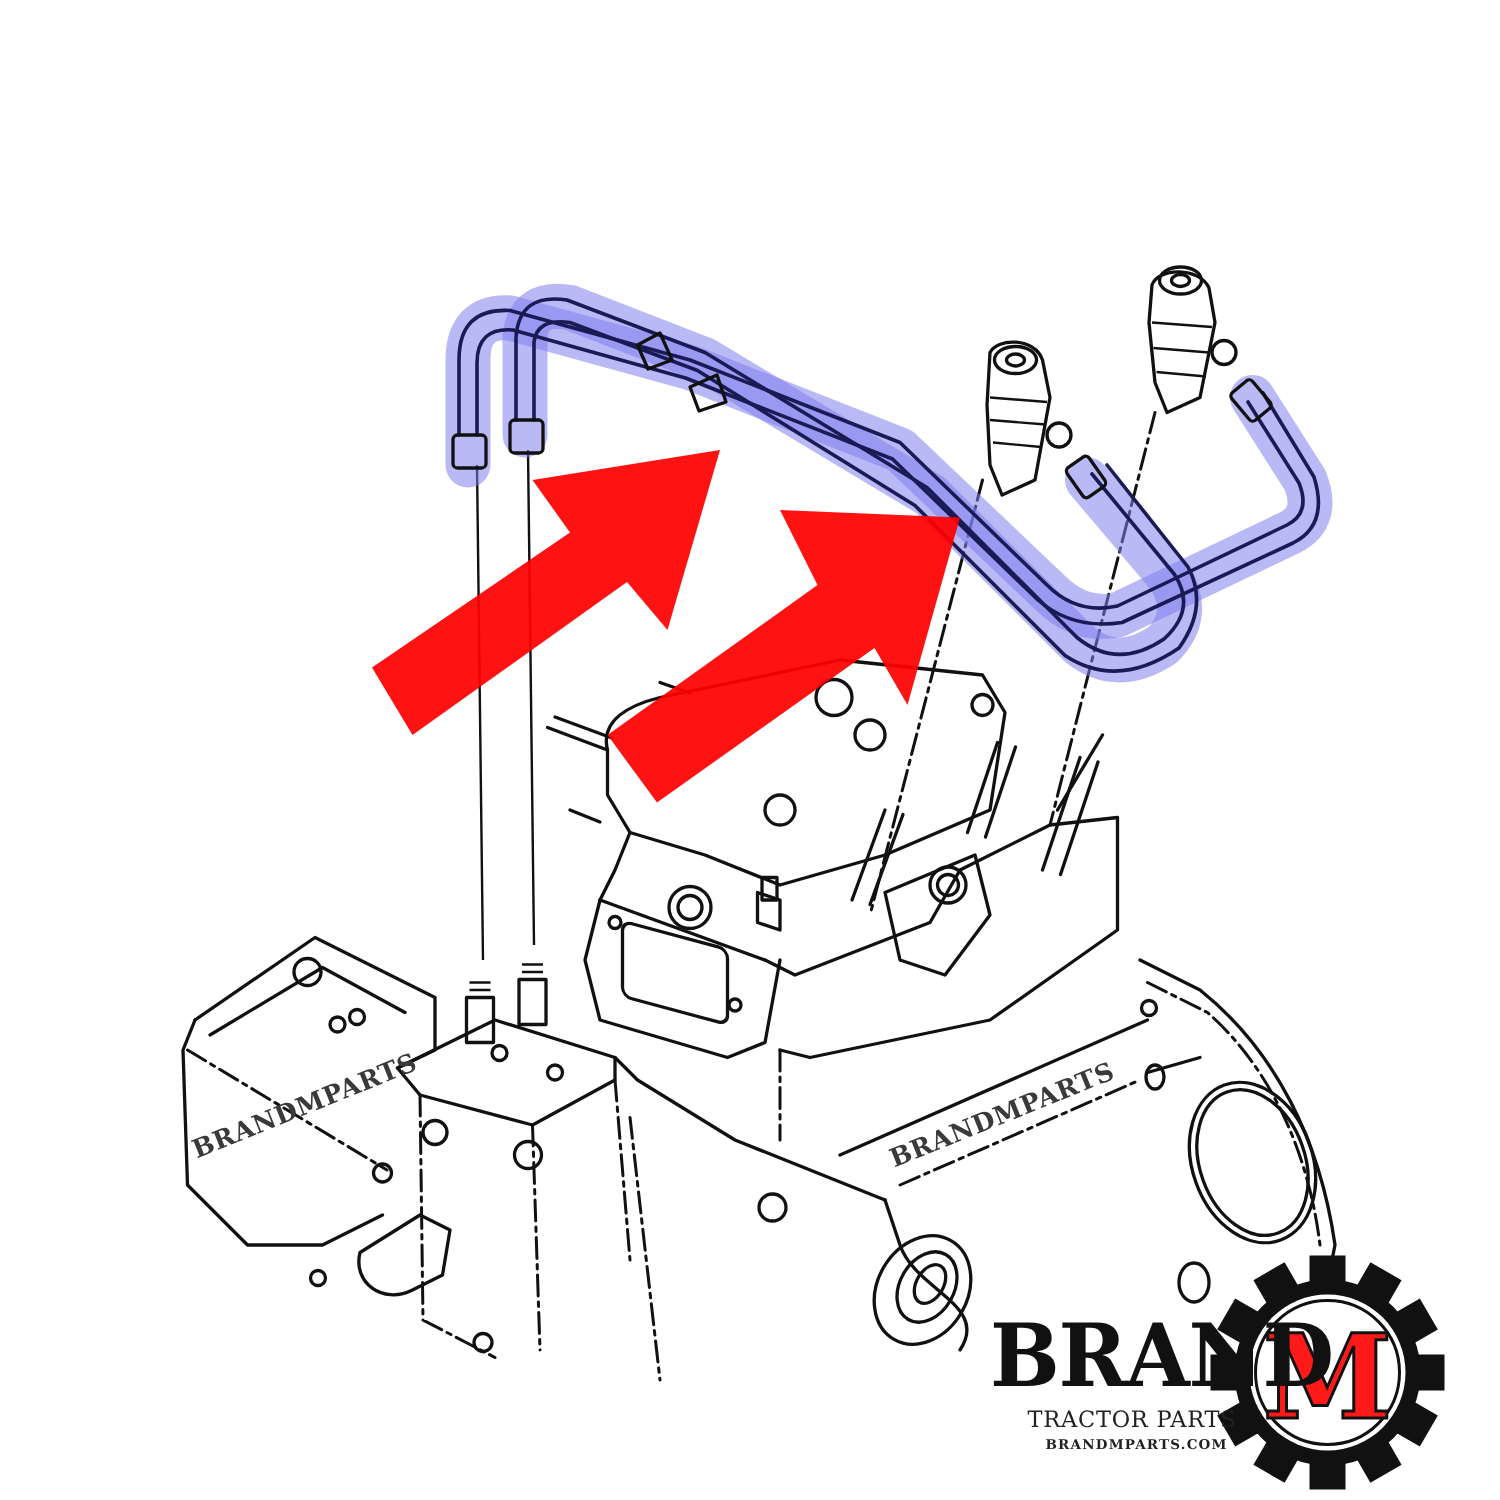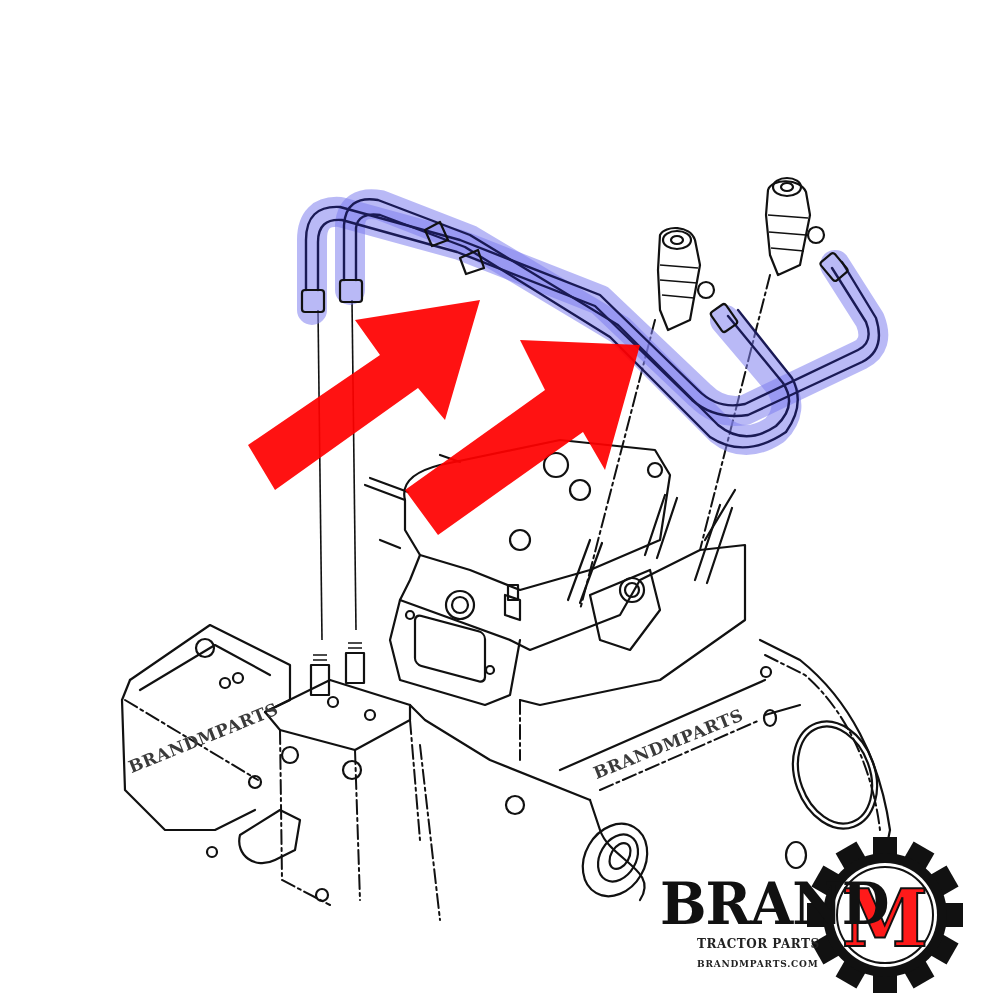--- a/index.html
+++ b/index.html
@@ -7,21 +7,21 @@
     #diagram { position: absolute; left: 0; top: 0; width: 1000px; height: 1000px; }
     .ink { fill: none; stroke: #111111; stroke-width: 2.2; stroke-linecap: round; stroke-linejoin: round; }
     .ink-dash { fill: none; stroke: #111111; stroke-width: 2; stroke-dasharray: 14 4 3 4; stroke-linecap: round; }
     .ink-thin { fill: none; stroke: #111111; stroke-width: 1.6; }
     .pipe-ink { fill: none; stroke: #1a1a55; stroke-width: 2.4; stroke-linecap: round; stroke-linejoin: round; }
     .highlight { fill: none; stroke: #8080ee; stroke-opacity: 0.55; stroke-width: 30; stroke-linecap: round; stroke-linejoin: round; }
     .arrow { fill: #ff0000; opacity: 0.93; }
     .watermark { position: absolute; font-family: "DejaVu Serif", serif; font-weight: bold; color: #3a3a3a; font-size: 17px; letter-spacing: 0.5px; transform-origin: left bottom; white-space: nowrap; }
     .logo { position: absolute; left: 655px; top: 840px; width: 320px; height: 150px; }
     .logo-brand { position: absolute; left: 5px; top: 30px; font-family: "DejaVu Serif", serif; font-weight: bold; font-size: 58px; color: #111111; letter-spacing: -1px; transform: scaleX(0.95); transform-origin: left top; }
-    .logo-sub { position: absolute; left: 42px; top: 97px; font-family: "DejaVu Serif", serif; font-weight: bold; font-size: 12px; color: #222222; letter-spacing: 0.5px; }
+    .logo-sub { position: absolute; left: 30px; top: 97px; font-family: "DejaVu Serif", serif; font-weight: normal; font-size: 15px; color: #222222; letter-spacing: 0.5px; }
     .logo-url { position: absolute; left: 42px; top: 119px; font-family: "DejaVu Serif", serif; font-weight: bold; font-size: 9px; color: #222222; letter-spacing: 0.8px; }
     .logo-gear { position: absolute; left: 150px; top: -5px; width: 160px; height: 160px; }
     .logo-m { position: absolute; left: 185px; top: 40px; width: 90px; text-align: center; font-family: "DejaVu Serif", serif; font-weight: bold; font-size: 78px; line-height: 78px; color: #ff1a1a; -webkit-text-stroke: 2px #111; }
   </style>
 </head>
 <body>
 
 <svg id="diagram" viewBox="0 0 1000 1000" xmlns="http://www.w3.org/2000/svg">
 
   <g>

